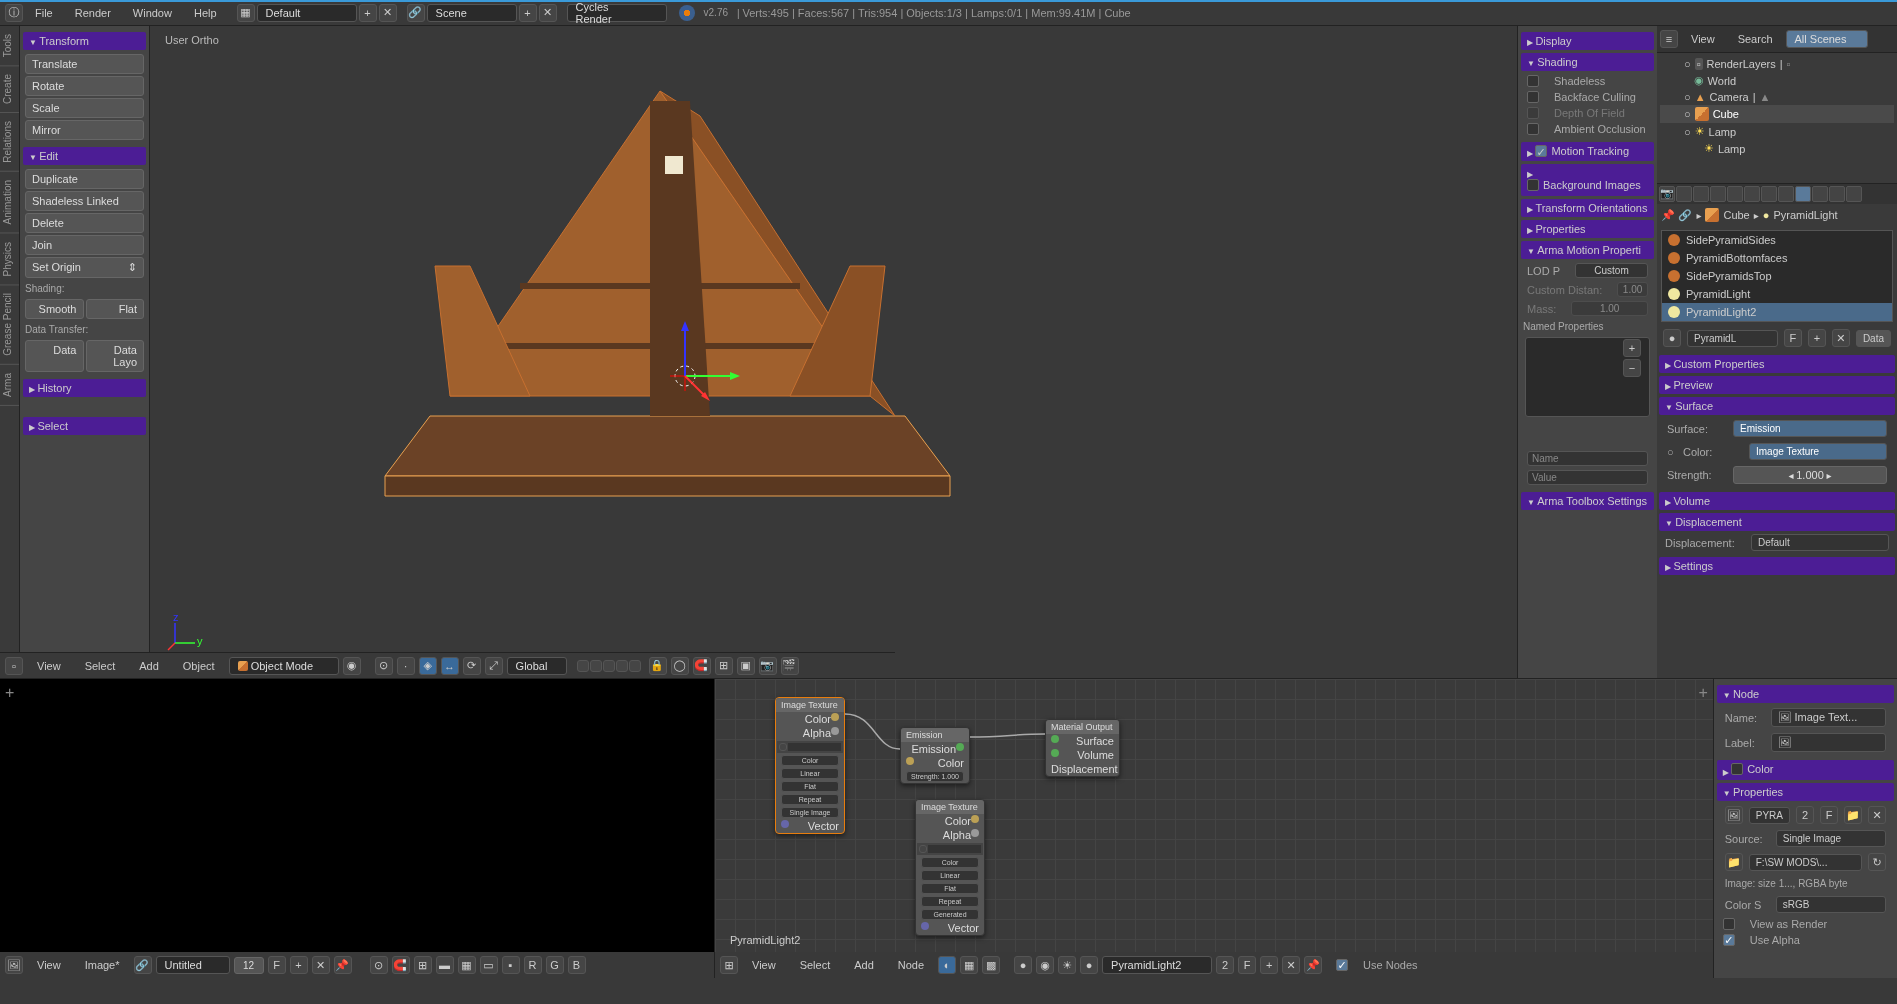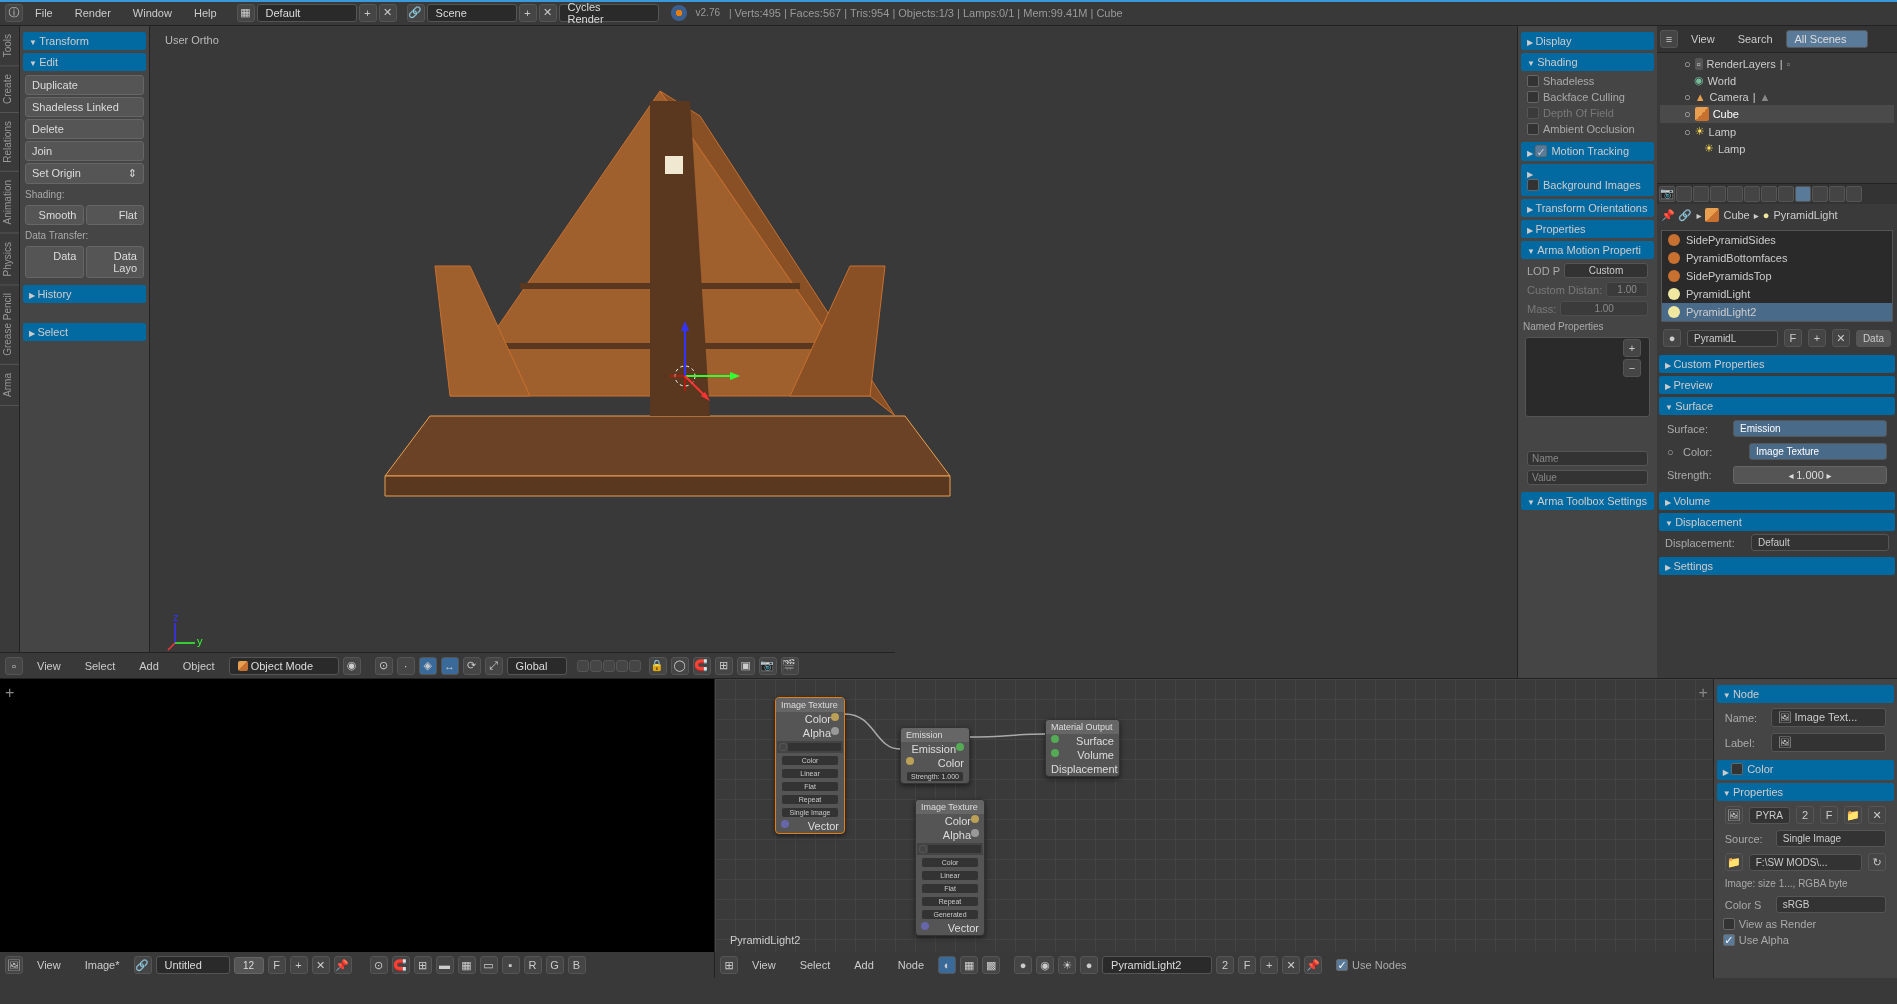--- a/index.html
+++ b/index.html
@@ -10,35 +10,35 @@
 .dropdown { background: #2a2a2a; border: 1px solid #555; border-radius: 3px; padding: 2px 20px 2px 8px; color: #ddd; font-size: 11px; height: 18px; display: inline-flex; align-items: center; position: relative; }
 .icon-btn { width: 18px; height: 18px; background: #454545; border: 1px solid #555; border-radius: 3px; display: inline-flex; align-items: center; justify-content: center; cursor: pointer; color: #ccc; }
 .status-text { color: #999; font-size: 10px; margin-left: 7px; }
 .blender-logo { width: 16px; height: 16px; background: radial-gradient(circle, #e87d0d 30%, #3a5f8f 30%); border-radius: 50%; margin-left: 10px; }
 
 .main-area { display: flex; height: 652px; }
 .left-sidebar { width: 20px; background: #3a3a3a; border-right: 1px solid #222; display: flex; flex-direction: column; }
 .vert-tab { writing-mode: vertical-rl; transform: rotate(180deg); padding: 8px 2px; font-size: 10px; color: #999; border-top: 1px solid #555; cursor: pointer; text-align: center; }
 
 .tool-panel { width: 130px; background: #454545; border-right: 1px solid #222; padding: 3px; overflow-y: auto; }
-.panel-header { background: #0369a1; color: #ccc; padding: 3px 6px; font-size: 11px; cursor: pointer; margin-top: 3px; border-radius: 2px; }
+.panel-header { background: #4c1d95; color: #ccc; padding: 3px 6px; font-size: 11px; cursor: pointer; margin-top: 3px; border-radius: 2px; }
 .panel-header::before { content: "▼ "; font-size: 8px; }
 .panel-header.collapsed::before { content: "▶ "; }
 .tool-btn { background: #555; border: 1px solid #666; border-radius: 3px; padding: 3px 6px; color: #ddd; font-size: 11px; margin: 2px 0; cursor: pointer; display: block; text-align: left; }
 .btn-row { display: flex; gap: 2px; }
 .btn-row .tool-btn { flex: 1; text-align: right; }
 .sub-label { color: #aaa; font-size: 10px; padding: 3px 0; }
 
 .viewport { flex: 1; background: #393939; position: relative; overflow: hidden; }
 .viewport-label { position: absolute; top: 8px; left: 15px; color: #bbb; font-size: 11px; }
 .viewport-object-label { position: absolute; bottom: 8px; left: 60px; color: #bbb; font-size: 11px; }
 .pyramid-scene { position: absolute; top: 50px; left: 200px; width: 640px; height: 440px; }
 
 .n-panel { width: 140px; background: #454545; border-left: 1px solid #222; padding: 3px; overflow-y: auto; font-size: 10px; }
-.n-row { display: flex; align-items: center; padding: 2px 4px; gap: 4px; }
+.n-row { display: flex; align-items: center; padding: 2px 4px; gap: 15px; }
 .checkbox-box { width: 12px; height: 12px; background: #333; border: 1px solid #666; border-radius: 2px; }
 .n-value-field { background: #333; border: 1px solid #555; padding: 1px 4px; color: #ccc; border-radius: 3px; flex: 1; text-align: center; font-size: 10px; }
 
 .outliner-props { width: 240px; background: #3a3a3a; display: flex; flex-direction: column; }
 .outliner-header { background: #333; padding: 3px; display: flex; gap: 3px; align-items: center; border-bottom: 1px solid #222; }
 .outliner-tree { flex: 0 0 130px; background: #3a3a3a; padding: 3px; overflow-y: auto; font-size: 11px; }
 .tree-item { padding: 2px 4px 2px 20px; color: #ccc; display: flex; align-items: center; gap: 4px; cursor: pointer; }
 .props-icons-row { display: flex; gap: 1px; padding: 2px; background: #333; border-top: 1px solid #222; }
 .prop-tab-icon { width: 16px; height: 16px; background: #444; border: 1px solid #555; border-radius: 2px; cursor: pointer; }
 .prop-tab-icon.active { background: #5a7a9a; }
@@ -86,41 +86,47 @@
     <span class="menu-item">Window</span>
     <span class="menu-item">Help</span>
     <div class="icon-btn" style="margin-left:8px">▦</div>
     <div class="dropdown" style="width:100px">Default</div>
     <div class="icon-btn">+</div>
     <div class="icon-btn">✕</div>
     <div class="icon-btn" style="margin-left:8px">🔗</div>
     <div class="dropdown" style="width:90px">Scene</div>
     <div class="icon-btn">+</div>
     <div class="icon-btn">✕</div>
-    <div class="dropdown" style="width:100px;">Cycles Render</div>
+    <div class="dropdown" style="width:100px;margin-left:8px">Cycles Render</div>
     <div class="blender-logo"></div>
     <span class="status-text">v2.76</span>
     <span class="status-text">| <span>Verts:495 | Faces:567 | Tris:954 | Objects:1/3 | Lamps:0/1 | Mem:99.41M | Cube</span></span>
   </div>
 </div>
 
 <div class="main-area">
 
   <div class="left-sidebar">
     <div class="vert-tab">Tools</div>
     <div class="vert-tab">Create</div>
     <div class="vert-tab">Relations</div>
     <div class="vert-tab">Animation</div>
     <div class="vert-tab">Physics</div>
     <div class="vert-tab">Grease Pencil</div>
     <div class="vert-tab">Arma</div>
   </div>
 
   <div class="tool-panel">
     <div class="panel-header">Transform</div>
+    <div class="panel-body">
+      <div class="tool-btn">Translate</div>
+      <div class="tool-btn">Rotate</div>
+      <div class="tool-btn">Scale</div>
+      <div class="tool-btn">Mirror</div>
+    </div>
     <div class="panel-header">Edit</div>
     <div class="panel-body">
       <div class="tool-btn">Duplicate</div>
       <div class="tool-btn">Shadeless Linked</div>
       <div class="tool-btn">Delete</div>
       <div class="tool-btn">Join</div>
       <div class="tool-btn" style="display:flex;justify-content:space-between">
           <span>Set Origin</span>
           <span>⇕</span>
         </div>

